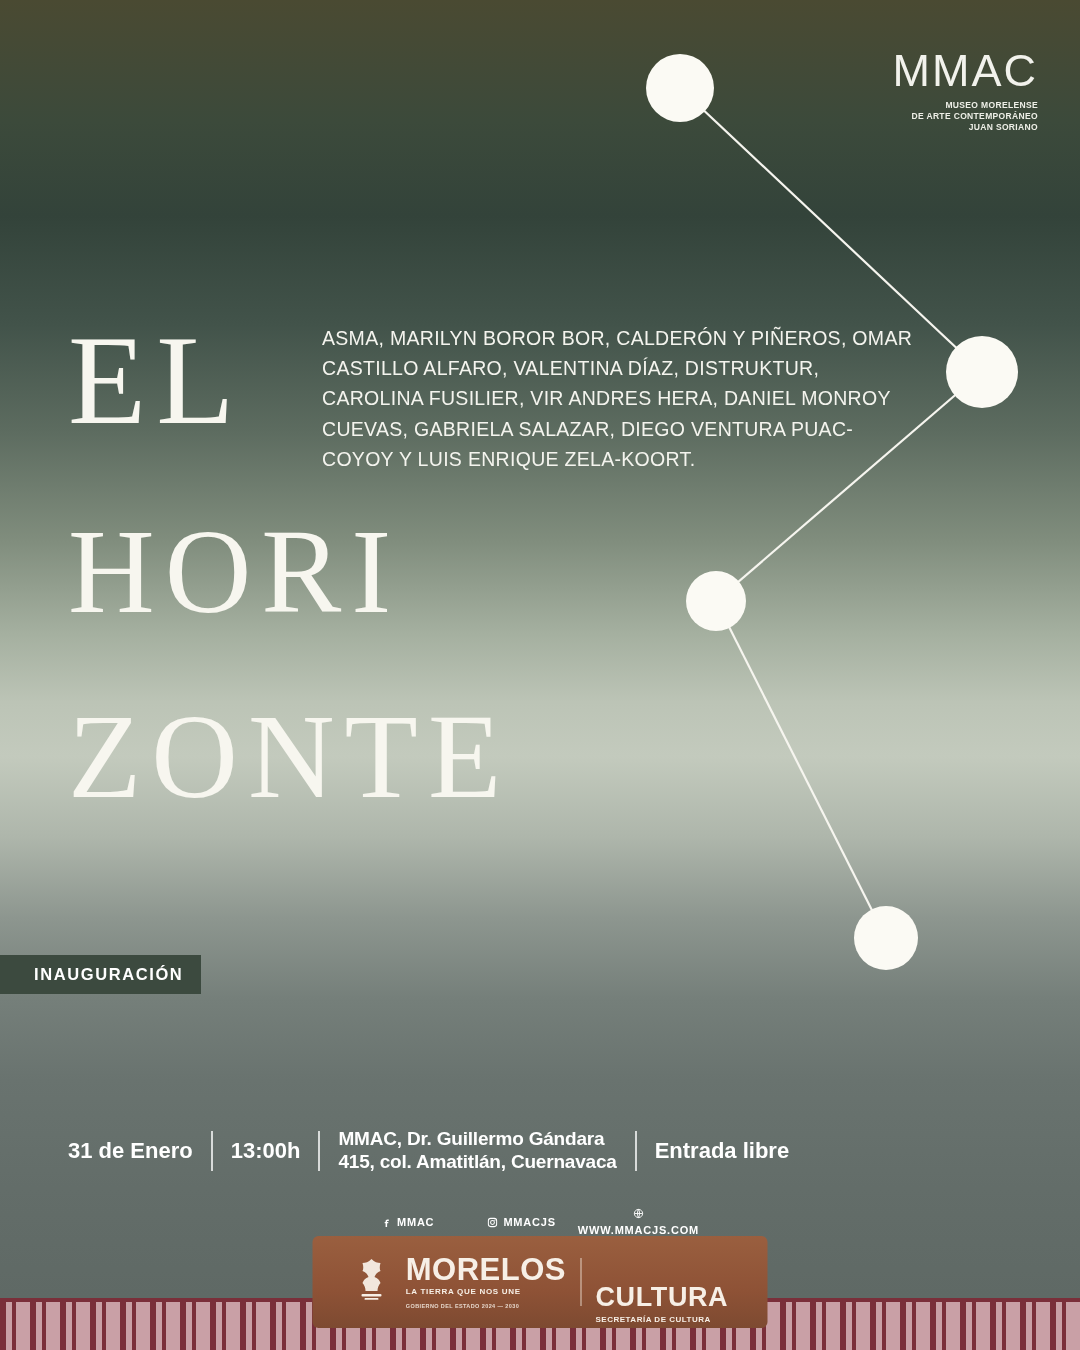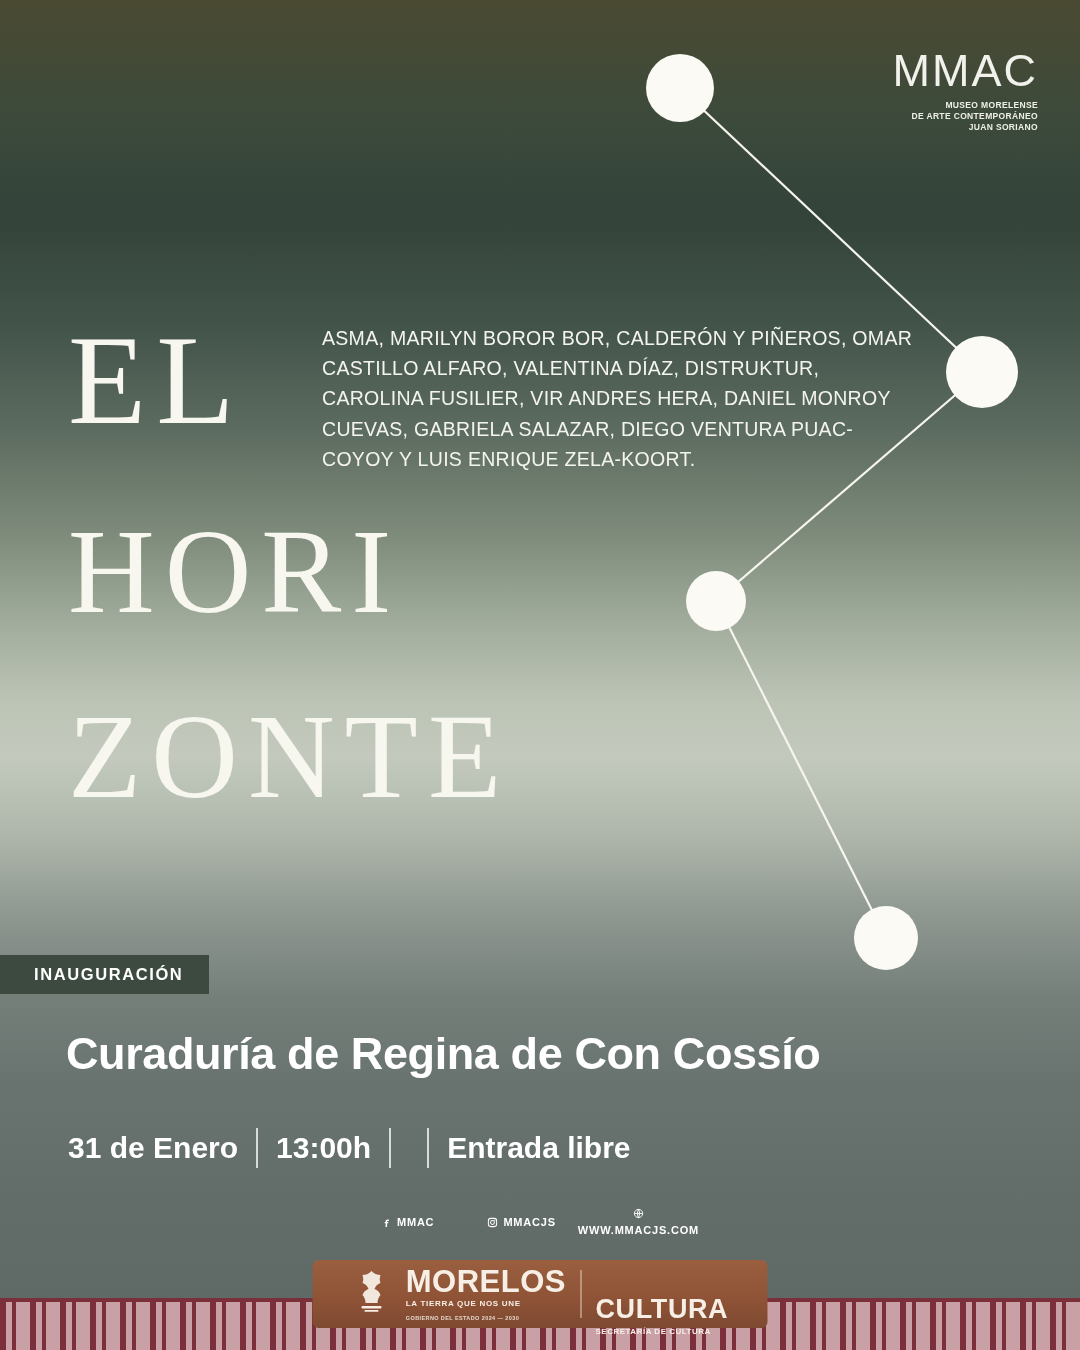--- a/index.html
+++ b/index.html
@@ -95,21 +95,21 @@
     text-transform: uppercase;
     font-weight: 400;
   }
 
   
   .tag {
     position: absolute;
     left: 0; top: 955px;
     background: #3c4a3f;
     color: #ffffff;
-    padding: 10px 26px 10px 34px;
+    padding: 10px 18px 10px 34px;
     font-size: 16.5px;
     font-weight: 700;
     letter-spacing: 1.6px;
     z-index: 3;
   }
 
   
   .curator {
     position: absolute;
     left: 66px; top: 1028px;
@@ -124,21 +124,21 @@
   
   .info-row {
     position: absolute;
     left: 68px; top: 1128px;
     z-index: 3;
     display: flex;
     align-items: center;
     color: #ffffff;
     font-weight: 700;
   }
-  .info-item { font-size: 30px; white-space: nowrap; line-height: 1.2; }
+  .info-item { font-size: 22px; white-space: nowrap; line-height: 1.2; }
   .info-item.small { font-size: 19px; letter-spacing: -0.2px; }
   .divider {
     width: 2px;
     height: 40px;
     background: rgba(255,255,255,0.75);
     margin: 0 18px;
     flex: none;
   }
 
   
@@ -186,21 +186,21 @@
     position: absolute; left: 0; right: 0; top: 0; height: 4px;
     background: #7a2f3a;
   }
 
   
   .gov {
     position: absolute;
     left: 50%; bottom: 22px;
     transform: translateX(-50%);
     width: 455px;
-    height: 68px;
+    height: 92px;
     background: linear-gradient(180deg, #9a5f3f 0%, #8e5236 60%, #7d4a31 100%);
     border-radius: 6px;
     z-index: 5;
     display: flex;
     align-items: center;
     justify-content: center;
     gap: 14px;
     color: #f7efe6;
     padding: 0 20px;
   }
@@ -248,27 +248,28 @@
   </div>
 
   <div class="title t3">HORI</div>
   <div class="title t2">EL</div>
   <div class="title t4">ZONTE</div>
 
   <div class="artists">ASMA, MARILYN BOROR BOR, CALDERÓN Y PIÑEROS, OMAR CASTILLO ALFARO, VALENTINA DÍAZ, DISTRUKTUR, CAROLINA FUSILIER, VIR ANDRES HERA, DANIEL MONROY CUEVAS, GABRIELA SALAZAR, DIEGO VENTURA PUAC-COYOY Y LUIS ENRIQUE ZELA-KOORT.</div>
 
   <div class="tag">INAUGURACIÓN</div>
 
-  <div class="curator">Curaduría de Regina de Con Cossío</div>
 
   <div class="info-row">
     <div class="info-item">31 de Enero</div>
     <div class="divider"></div>
     <div class="info-item">13:00h</div>
     <div class="divider"></div>
+    <div class="info-item small" style="white-space:pre-line;">MMAC, Dr. Guillermo Gándara
+415, col. Amatitlán, Cuernavaca</div>
     <div class="divider"></div>
     <div class="info-item">Entrada libre</div>
   </div>
 
   <div class="social">
     <div class="s-item">
       <span>
         <svg width="11" height="11" viewBox="0 0 24 24" fill="#ffffff" aria-hidden="true">
           <path d="M14.5 8.5h2.5V5.3h-2.9C11.6 5.3 10 6.9 10 9.3v1.4H8v3.2h2v7.8h3.3v-7.8h2.4l.4-3.2h-2.8V9.4c0-.6.3-.9 1.2-.9z"></path>
         </svg>

